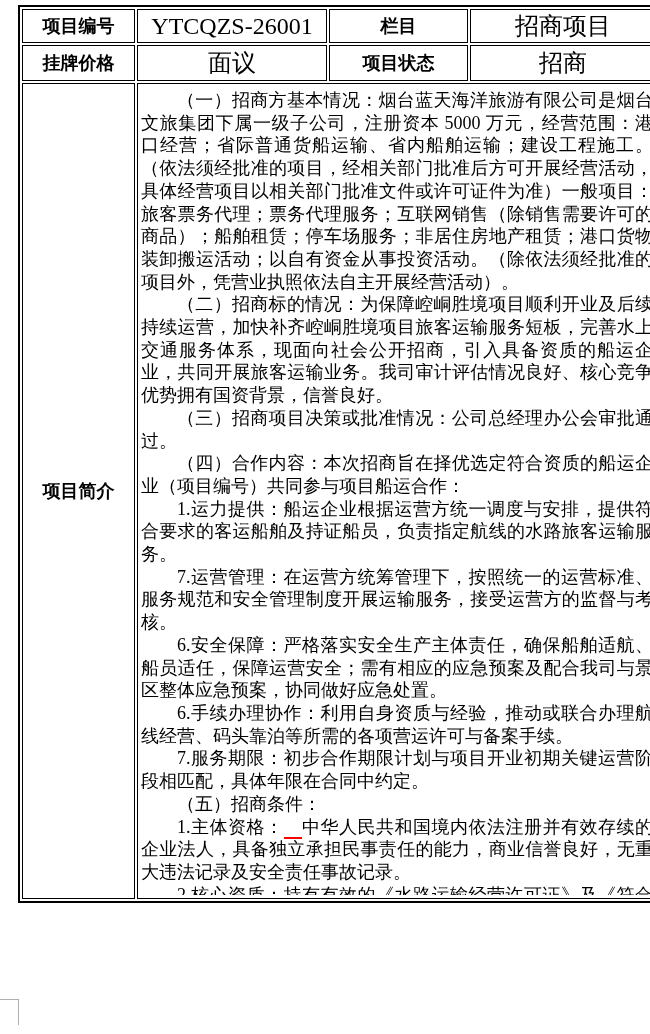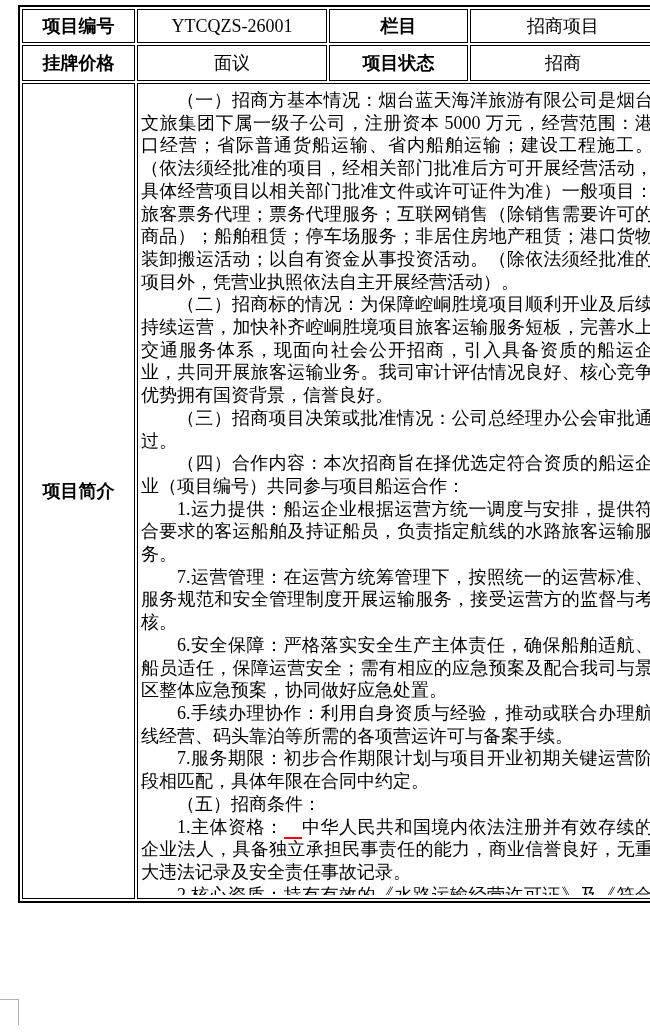--- a/index.html
+++ b/index.html
@@ -29,21 +29,21 @@
     padding: 0;
     overflow: hidden;
   }
   td.lbl {
     font-weight: bold;
     font-size: 18px;
     text-align: center;
     vertical-align: middle;
   }
   td.val {
-    font-size: 18px;
+    font-size: 24px;
     text-align: center;
     vertical-align: middle;
     line-height: 23px;
   }
   tr.r1 td { height: 34px; }
   tr.r2 td { height: 46px; }
   tr.r3 td, tr.r4 td, tr.r5 td { height: 36px; }
   tr.r6 td { height: 816px; }
   td.intro-cell {
     vertical-align: top;

